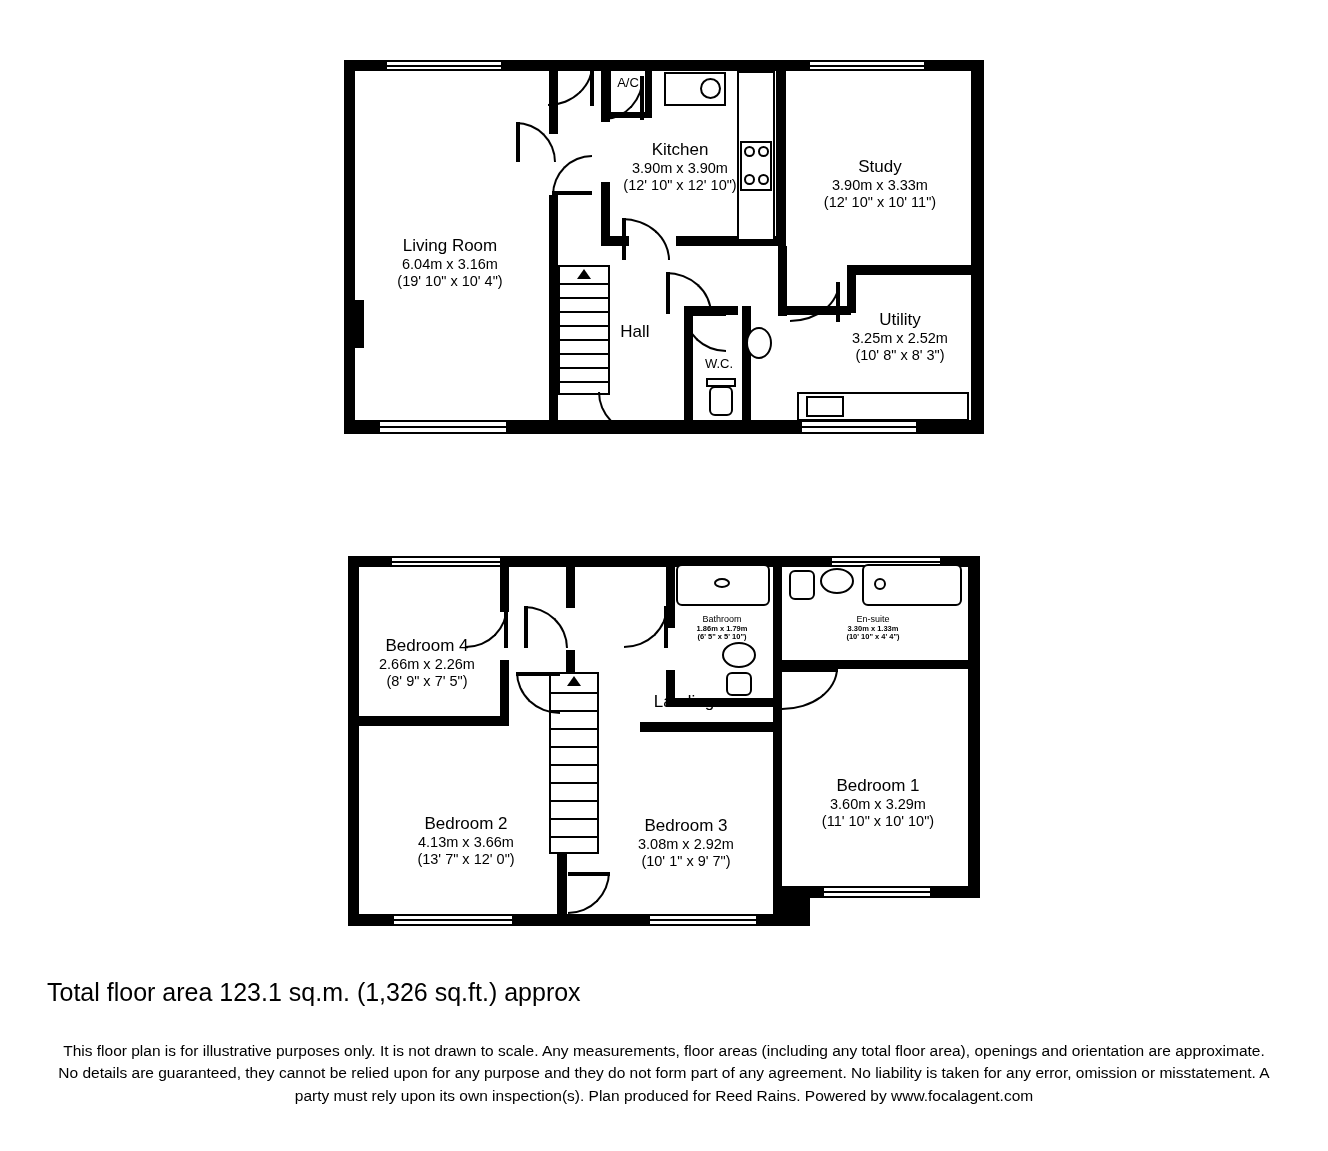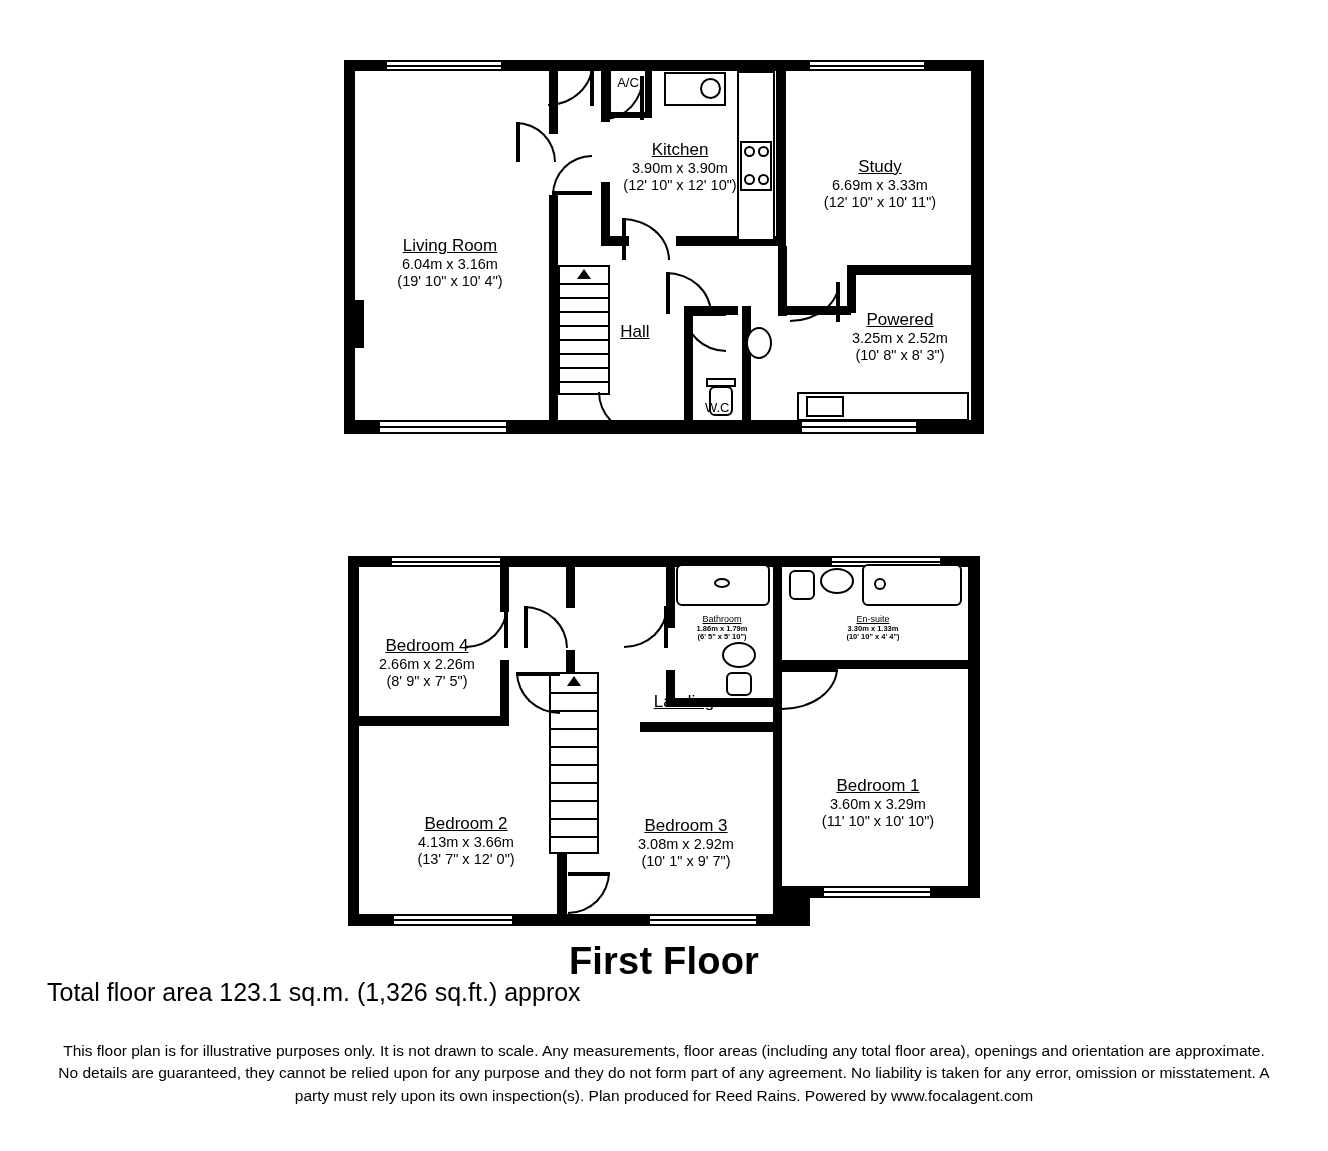--- a/index.html
+++ b/index.html
@@ -62,21 +62,20 @@
   
   .label {
     position: absolute;
     text-align: center;
     line-height: 1.18;
     white-space: nowrap;
   }
   .label .name {
     font-size: 17px;
     font-weight: 400;
-    text-decoration: underline;
   }
   .label .dim {
     font-size: 14.5px;
   }
   .label.small .name { font-size: 9px; }
   .label.small .dim { font-size: 7.5px; font-weight: bold; }
   .label.plain .name { font-size: 17px; }
   .floor-title {
     position: absolute;
     width: 100%;
@@ -260,33 +259,33 @@
       <div class="dim">6.04m x 3.16m</div>
       <div class="dim">(19' 10" x 10' 4")</div>
     </div>
     <div class="label" style="left:590px; top:140px; width:180px;">
       <div class="name">Kitchen</div>
       <div class="dim">3.90m x 3.90m</div>
       <div class="dim">(12' 10" x 12' 10")</div>
     </div>
     <div class="label" style="left:790px; top:157px; width:180px;">
       <div class="name">Study</div>
-      <div class="dim">6.69m x 3.33m</div>
+      <div class="dim">3.90m x 3.33m</div>
       <div class="dim">(12' 10" x 10' 11")</div>
     </div>
     <div class="label" style="left:812px; top:310px; width:176px;">
-      <div class="name">Powered</div>
+      <div class="name">Utility</div>
       <div class="dim">3.25m x 2.52m</div>
       <div class="dim">(10' 8" x 8' 3")</div>
     </div>
     <div class="label plain" style="left:592px; top:322px; width:86px;">
       <div class="name">Hall</div>
     </div>
     <div class="label" style="left:694px; top:356px; width:50px;">
-      <div class="dim" style="font-size:13px;margin-top:44px;">W.C.</div>
+      <div class="dim" style="font-size:13px;">W.C.</div>
     </div>
     <div class="label" style="left:604px; top:75px; width:48px;">
       <div class="dim" style="font-size:13px;">A/C</div>
     </div>
 
   </div>
 
   <div class="floor" style="left:0; top:520px; width:1328px; height:470px;">
 
     <div class="wall" style="left:348px; top:36px; width:632px; height:11px;"></div>
@@ -397,20 +396,19 @@
     </div>
     <div class="label small" style="left:818px; top:94px; width:110px;">
       <div class="name">En-suite</div>
       <div class="dim">3.30m x 1.33m</div>
       <div class="dim">(10' 10" x 4' 4")</div>
     </div>
     <div class="label plain" style="left:608px; top:172px; width:152px;">
       <div class="name">Landing</div>
     </div>
 
-    <div class="floor-title" style="left:0; top:420px;">First Floor</div>
   </div>
 
   <div class="total-area" style="top:978px; padding-left:47px;">Total floor area 123.1 sq.m. (1,326 sq.ft.) approx</div>
 
   <div class="disclaimer" style="top:1040px; padding:0 52px; box-sizing:border-box;">This floor plan is for illustrative purposes only. It is not drawn to scale. Any measurements, floor areas (including any total floor area), openings and orientation are approximate. No details are guaranteed, they cannot be relied upon for any purpose and they do not form part of any agreement. No liability is taken for any error, omission or misstatement. A party must rely upon its own inspection(s). Plan produced for Reed Rains. Powered by www.focalagent.com</div>
 
 </div>
 
 </body></html>

